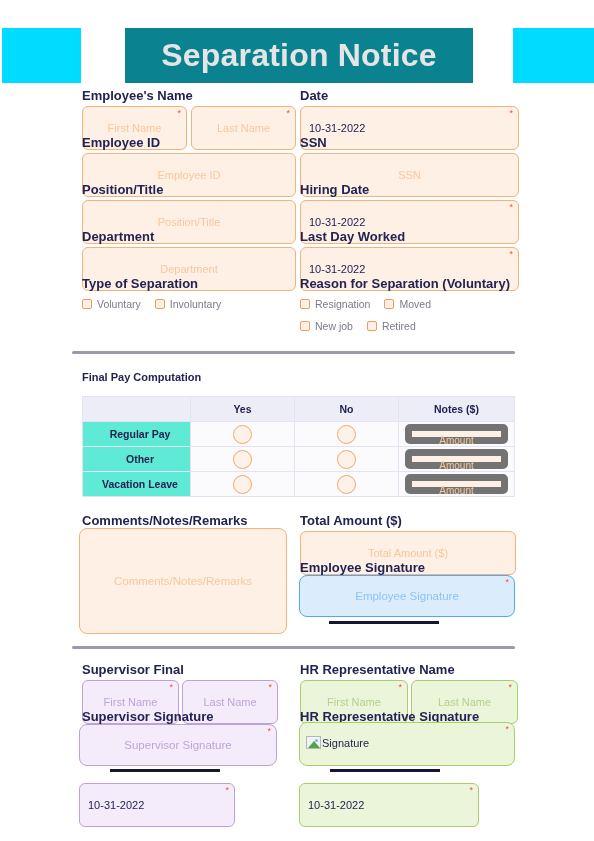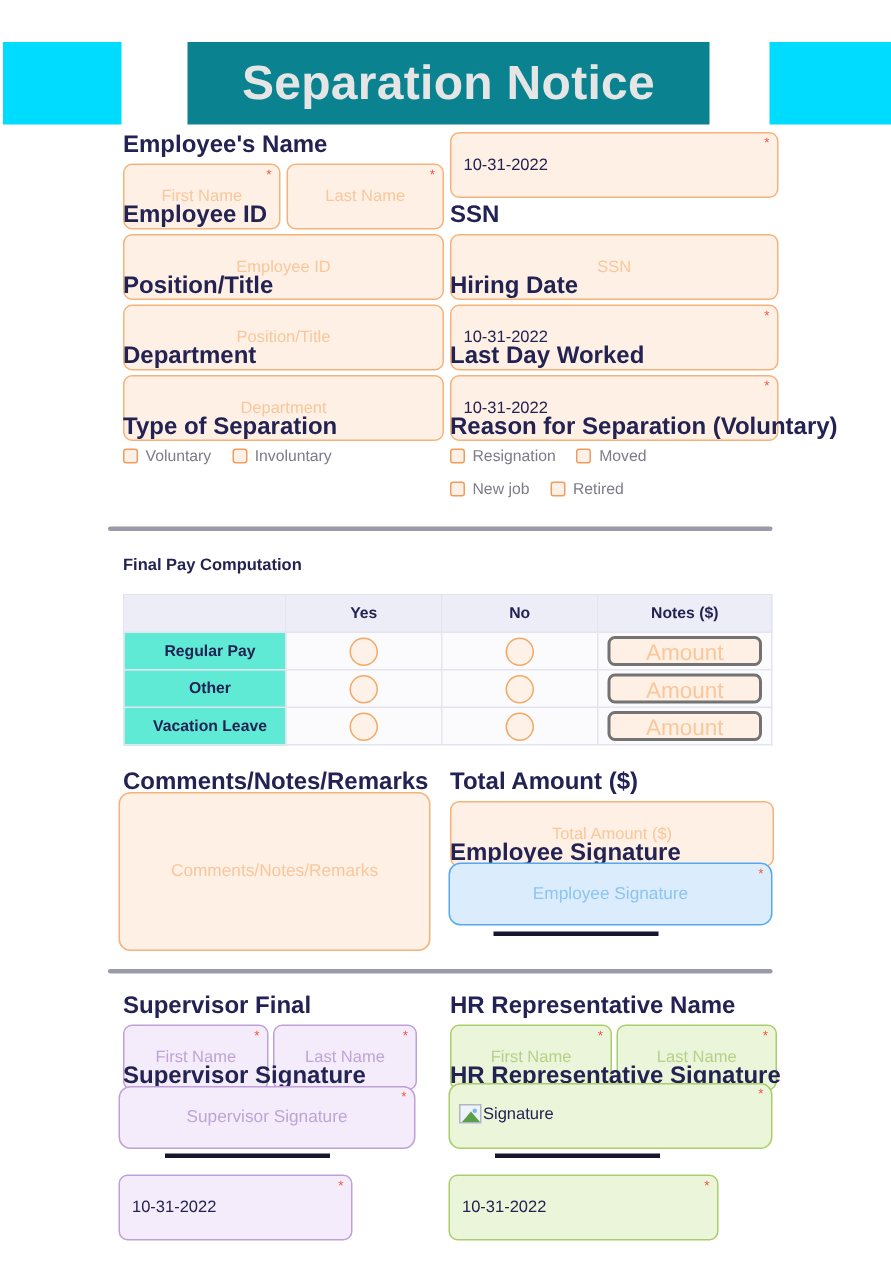--- a/index.html
+++ b/index.html
@@ -42,21 +42,21 @@
     font-weight: bold;
     letter-spacing: .2px;
   }
 
   
   .sheet {
     position: absolute;
     left: 0; top: 0; width: 594px; height: 841px;
   }
   .fld-label {
-    font-size: 16px;
+    font-size: 13px;
     font-weight: bold;
     color: #232353;
     margin-bottom: 3px;
     white-space: nowrap;
   }
   .row { position: absolute; }
 
   .inp {
     position: relative;
     height: 44px;
@@ -156,25 +156,25 @@
   .radio-circle {
     display: inline-block;
     width: 19px; height: 19px;
     border-radius: 50%;
     border: 1.5px solid #F3A866;
     background: #FDF1E8;
     vertical-align: middle;
   }
   .amt-inp {
     height: 20px;
-    border: 2px solid #737373;
+    border: 7px solid #737373;
     background: #FEF0E4;
     border-radius: 5px;
     color: #F8C79C;
-    font-size: 15px;
+    font-size: 10px;
     line-height: 19px;
     text-align: center;
   }
 
   
   .bigbox {
     position: absolute;
     border-radius: 8px;
     display: flex;
     align-items: center;
@@ -247,20 +247,21 @@
         <span class="req">*</span>
       </div>
       <div class="inp t-orange" style="width:105px;">
         <span class="ph">Last Name</span>
         <span class="req">*</span>
       </div>
     </div>
   </div>
 
   <div class="row" style="left:300px; top:88px; width:219px;">
+    <div class="fld-label">Date</div>
     <div class="inp t-orange" style="width:219px;">
       <span class="val">10-31-2022</span>
       <span class="req">*</span>
     </div>
   </div>
 
   <div class="row" style="left:82px; top:135px; width:214px;">
     <div class="fld-label">Employee ID</div>
     <div class="inp t-orange" style="width:214px;">
       <span class="ph">Employee ID</span>

